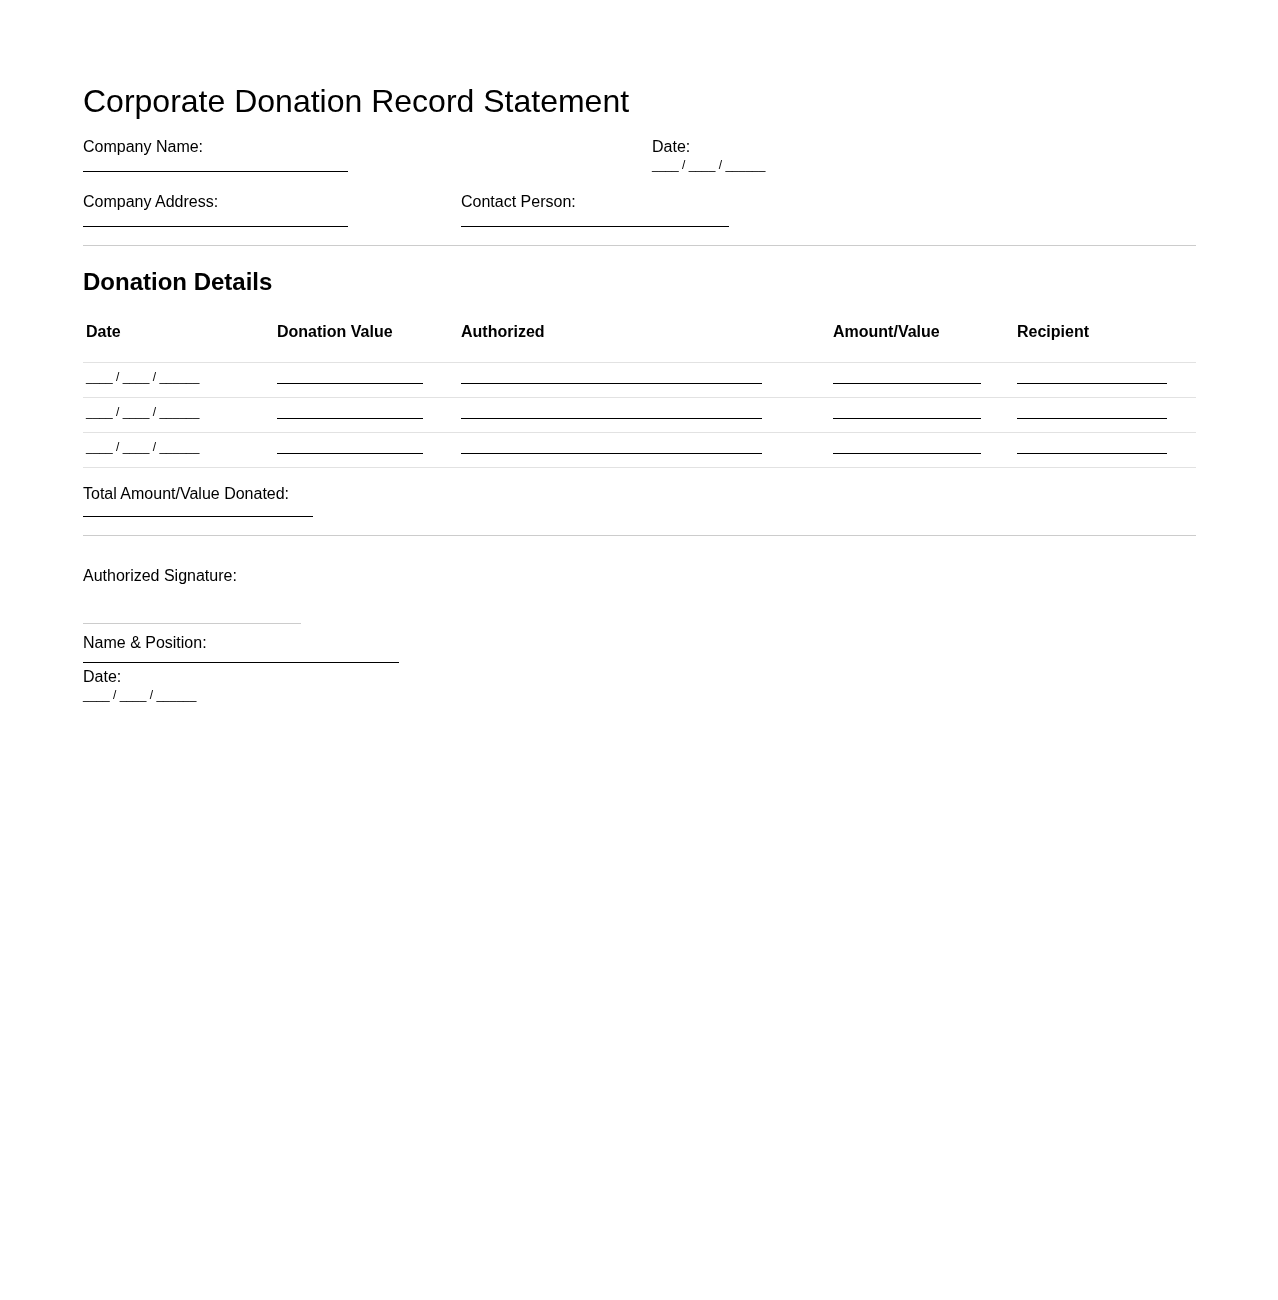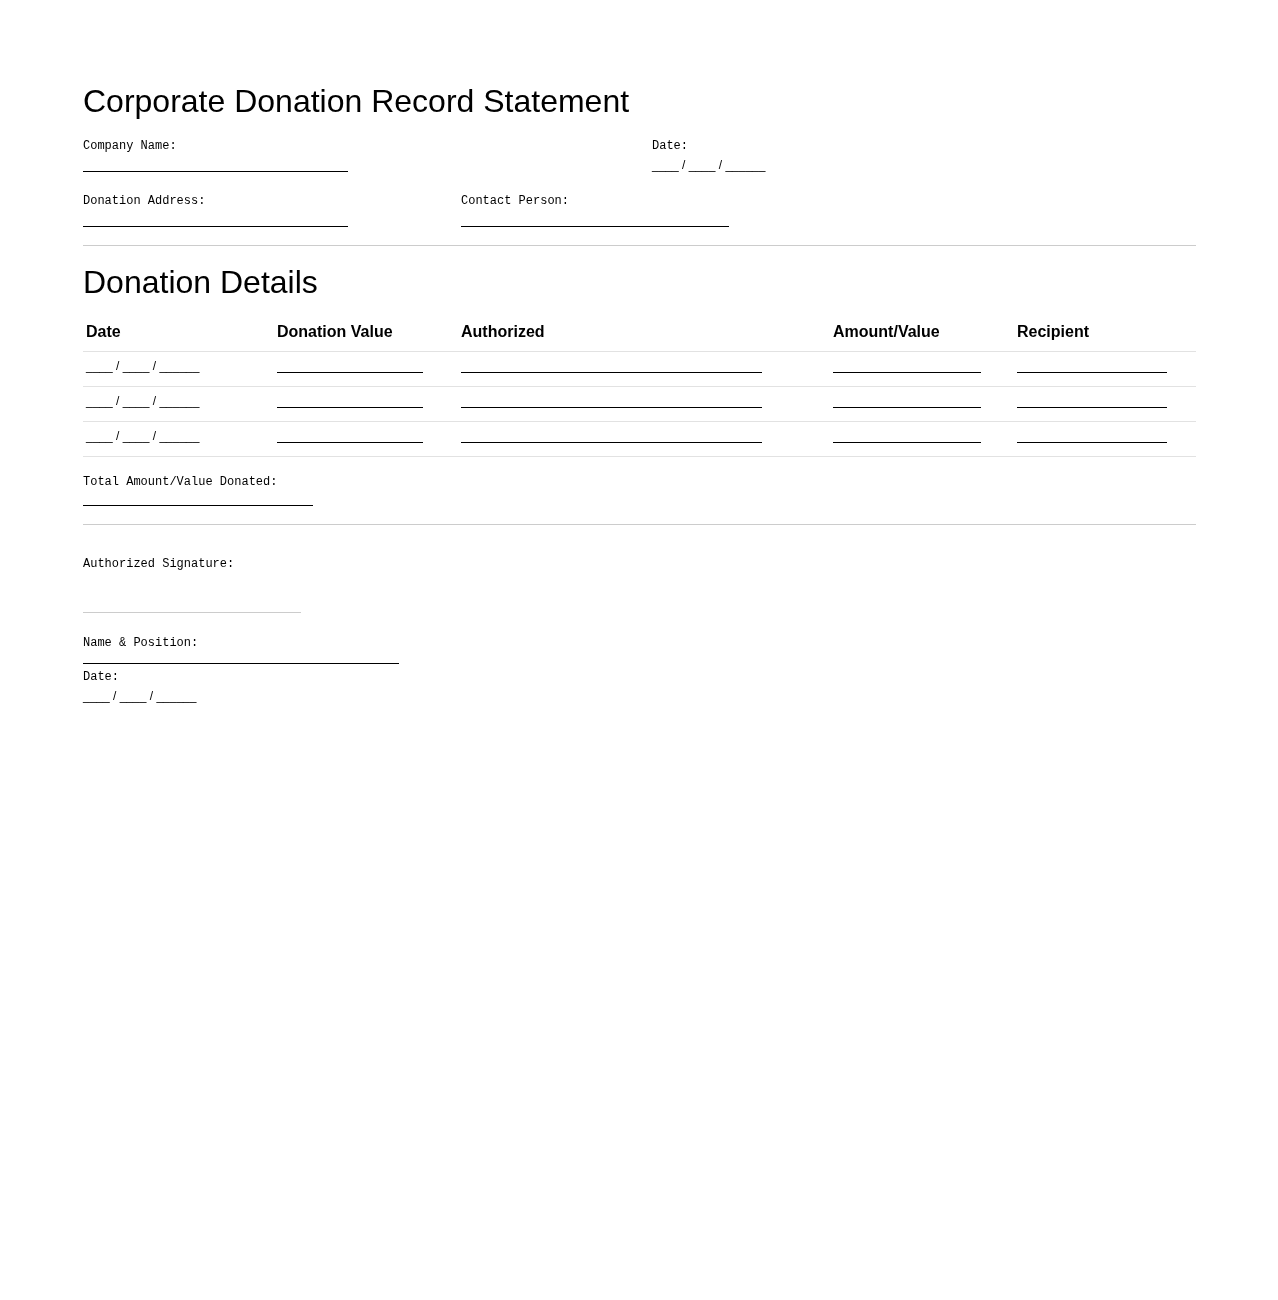--- a/index.html
+++ b/index.html
@@ -13,21 +13,21 @@
   }
   .page { padding: 84px 82px 0 83px; }
 
   h1.title {
     font-size: 32px;
     line-height: 35px;
     font-weight: normal;
     margin: 0 0 18px 0;
   }
 
-  .label { font-size: 12px; line-height: 19px; font-family: Liberation Mono, monospace; }
+  .label { font-size: 16px; line-height: 19px; }
   .blank { font-size: 12px; line-height: 19px; white-space: nowrap; }
 
   .line {
     height: 0;
     border-bottom: 1.5px solid #000;
     margin-top: 15px;
   }
   .w-company { width: 265px; }
   .w-contact-person { width: 268px; }
   .w-contact-number { width: 158px; }
@@ -37,34 +37,34 @@
   .hrow2 { display: grid; grid-template-columns: 378px 382px 1fr; margin-top: 17px; }
 
   hr.divider {
     border: none;
     border-top: 1px solid #ccc;
     height: 0;
     margin: 18px 0 0 0;
   }
 
   h2.section {
-    font-size: 32px;
+    font-size: 24px;
     line-height: 28px;
-    font-weight: normal;
+    font-weight: bold;
     margin: 22px 0 8px 0;
   }
 
   .dtable { margin-top: 27px; font-size: 16px; }
   .thead, .trow {
     display: grid;
     grid-template-columns: 191px 184px 372px 184px 182px;
   }
   .thead {
     font-weight: bold;
-    padding-bottom: 10px;
+    padding-bottom: 21px;
     border-bottom: 1px solid #e2e2e2;
   }
   .th { padding-left: 3px; }
   .trow {
     height: 35px;
     border-bottom: 1px solid #e2e2e2;
     align-items: end;
   }
   .datecell {
     padding-left: 3px;
@@ -84,21 +84,21 @@
   .total-field { margin-top: 16px; }
   .total-field .line { margin-top: 13px; }
 
   .auth-label { margin-top: 30px; }
   .sigline {
     width: 218px;
     height: 0;
     border-bottom: 1px solid #ccc;
     margin-top: 38px;
   }
-  .name-label { margin-top: 21px; }
+  .name-label { margin-top: 9px; }
   .name-line {
     width: 316px;
     height: 0;
     border-bottom: 1.5px solid #000;
     margin-top: 10px;
   }
   .sig-date-label { margin-top: 4px; }
 </style>
 <title>Corporate Donation Record Statement</title></head>
 <body>
@@ -113,21 +113,21 @@
       <div class="line w-company"></div>
     </div>
     <div class="field">
       <div class="label">Date:</div>
       <div class="blank">____ / ____ / ______</div>
     </div>
   </div>
 
   <div class="hrow2">
     <div class="field">
-      <div class="label">Donation Address:</div>
+      <div class="label">Company Address:</div>
       <div class="line w-company"></div>
     </div>
     <div class="field">
       <div class="label">Contact Person:</div>
       <div class="line w-contact-person"></div>
     </div>
   </div>
 
   <hr class="divider">
 

